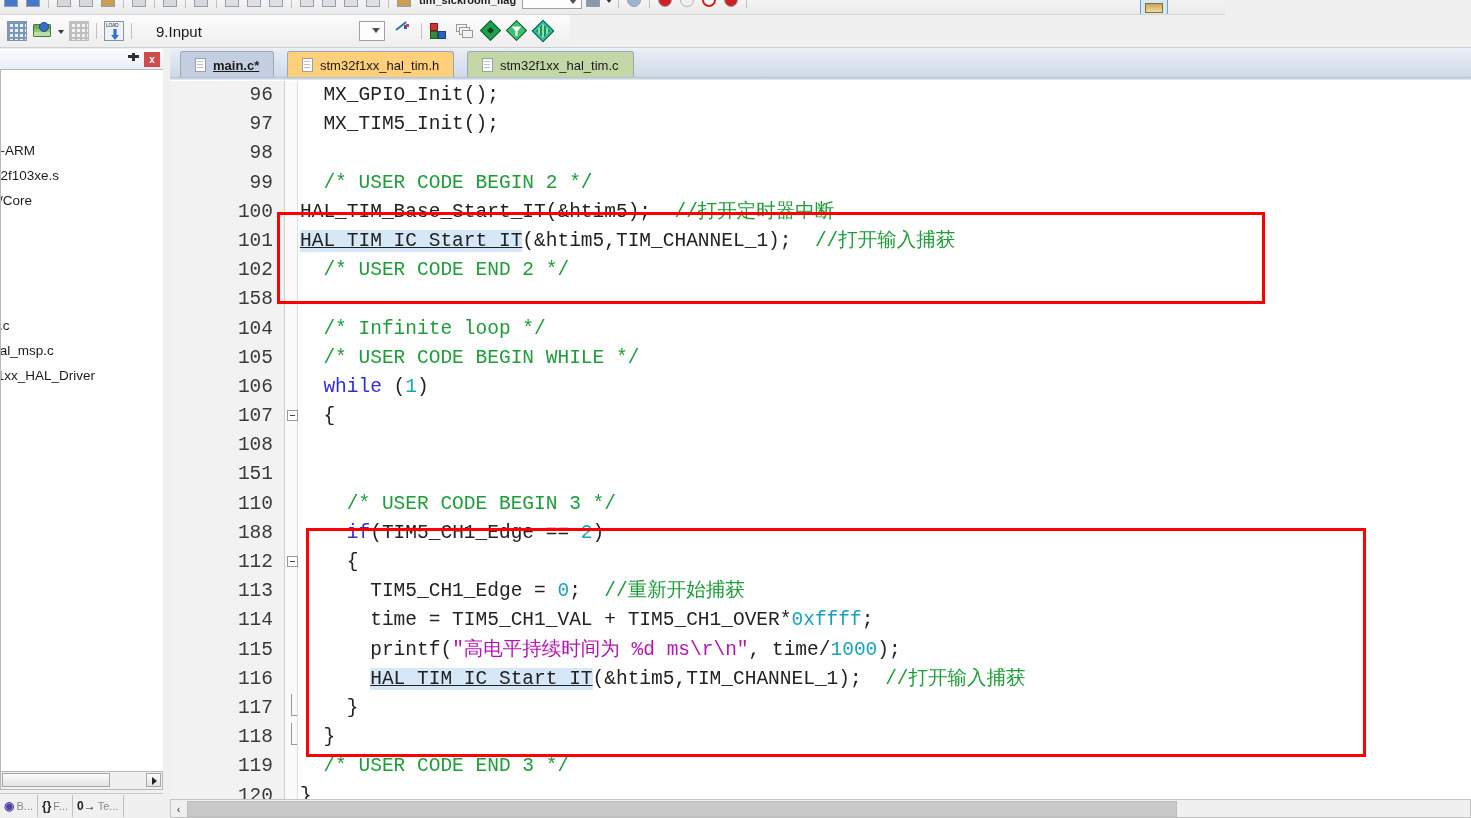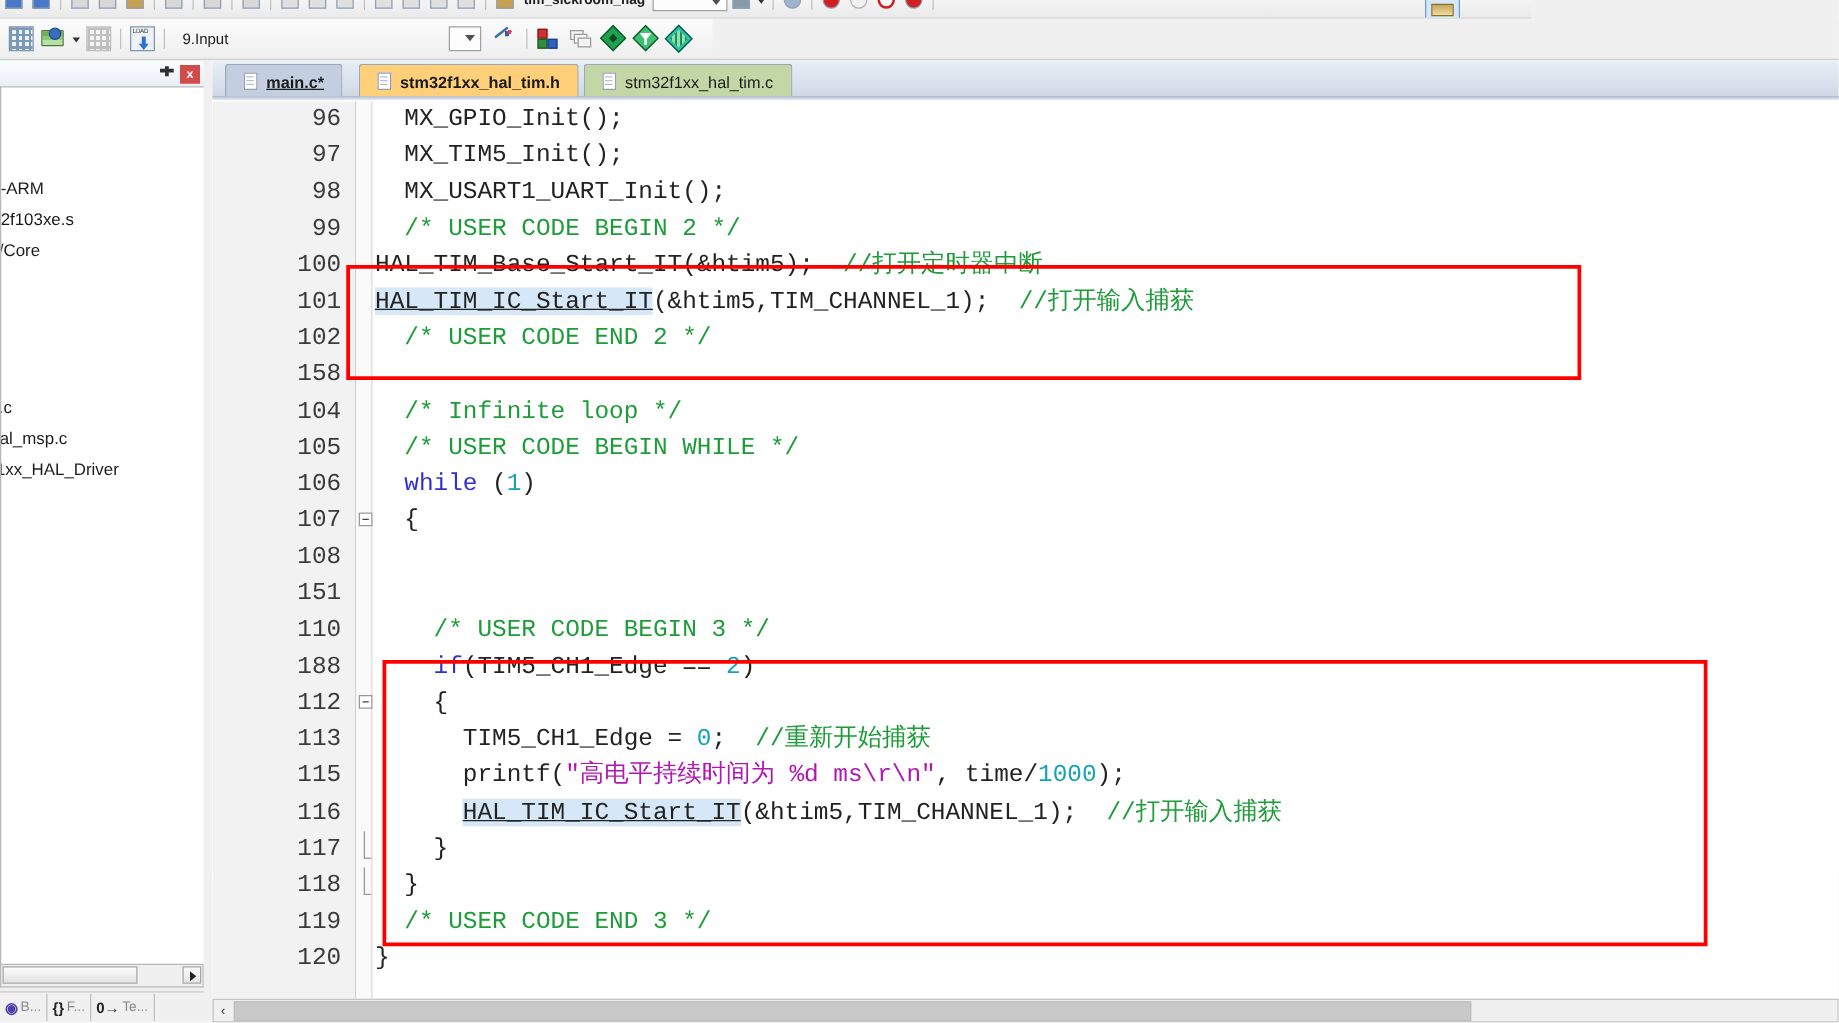--- a/index.html
+++ b/index.html
@@ -55,21 +55,21 @@
     background: linear-gradient(to bottom, #fcfcfc 0%, #eeeeee 100%);
     border-bottom: 1px solid #cfcfcf;
     display: flex; align-items: center; padding-left: 4px;
   }
   .toolbar-row2-bg {
     position:absolute; left:570px; top:15px; width:901px; height:33px;
     background:#f0f0f0; border-bottom:1px solid #cfcfcf;
   }
   .tb2-icon { width: 22px; height: 22px; margin: 0 2px; position: relative; flex: 0 0 auto; }
   .tb2-label {
-    font-size: 12px; color: #1a1a1a; margin-left: 10px; margin-right: 8px;
+    font-size: 15px; color: #1a1a1a; margin-left: 20px; margin-right: 8px;
     white-space: nowrap; flex: 0 0 auto;
   }
   .dd-arrow {
     width: 9px; height: 18px; position: relative; flex: 0 0 auto; margin-left: 1px;
   }
   .dd-arrow::after {
     content:""; position:absolute; left:1px; top:8px;
     border-left:3px solid transparent; border-right:3px solid transparent;
     border-top:4px solid #333;
   }
@@ -245,21 +245,21 @@
     width:11px;height:14px;margin-right:7px;flex:0 0 auto;
     background:#fdfdfd;border:1px solid #98a0ad;position:relative;
   }
   .tab .pg::after{
     content:""; position:absolute; left:1px; top:2px; right:2px; height:1px;
     box-shadow: 0 0 0 0 #b9c0c9, 0 3px 0 0 #b9c0c9, 0 6px 0 0 #b9c0c9;
     background:#b9c0c9;
   }
   .tab.active { background:#c3cfe0; font-weight:bold; }
   .tab.active span.lbl { text-decoration:underline; }
-  .tab.t-h { background:#ffcf7a;font-weight:bold; }
+  .tab.t-h { background:#ffcf7a; }
   .tab.t-c { background:#c3d6a5; }
 
   .code-area {
     position:absolute; left:0; top:32px; width:1301px; height:718px;
     background:#ffffff; overflow:hidden;
   }
   .gutter {
     position:absolute; left:0; top:0; width:115px; height:718px;
     background:#f2f2f2; border-right:1px solid #d0d0d0;
   }
@@ -529,36 +529,37 @@
           <span class="lbl">stm32f1xx_hal_tim.c</span>
         </div>
       </div>
 
     <div class="code-area">
       <div class="gutter"></div>
       <div class="foldcol"></div>
       <div class="codelines" id="codelines">
           <div class="cl"><span class="ln">96</span><span class="ctext"><span class="k-txt">  MX_GPIO_Init();</span></span></div>
           <div class="cl"><span class="ln">97</span><span class="ctext"><span class="k-txt">  MX_TIM5_Init();</span></span></div>
-          <div class="cl"><span class="ln">98</span><span class="ctext"><span class="k-txt">  MX_USART1_UART_Init();</span></span></div>
+          <div class="cl"><span class="ln">98</span></div>
           <div class="cl"><span class="ln">99</span><span class="ctext"><span class="k-cmt">  /* USER CODE BEGIN 2 */</span></span></div>
           <div class="cl"><span class="ln">100</span><span class="ctext"><span class="k-txt">HAL_TIM_Base_Start_IT(&amp;htim5);  </span><span class="k-zh">//打开定时器中断</span></span></div>
           <div class="cl"><span class="ln">101</span><span class="ctext"><span class="k-txt sel">HAL_TIM_IC_Start_IT</span><span class="k-txt">(&amp;htim5,TIM_CHANNEL_1);  </span><span class="k-zh">//打开输入捕获</span></span></div>
           <div class="cl"><span class="ln">102</span><span class="ctext"><span class="k-cmt">  /* USER CODE END 2 */</span></span></div>
           <div class="cl"><span class="ln">158</span><span class="ctext"><span class="k-txt"></span></span></div>
           <div class="cl"><span class="ln">104</span><span class="ctext"><span class="k-cmt">  /* Infinite loop */</span></span></div>
           <div class="cl"><span class="ln">105</span><span class="ctext"><span class="k-cmt">  /* USER CODE BEGIN WHILE */</span></span></div>
           <div class="cl"><span class="ln">106</span><span class="ctext"><span class="k-txt">  </span><span class="k-kw">while</span><span class="k-txt"> (</span><span class="k-num">1</span><span class="k-txt">)</span></span></div>
           <div class="cl"><span class="ln">107</span><span class="fold"></span><span class="ctext"><span class="k-txt">  {</span></span></div>
           <div class="cl"><span class="ln">108</span></div>
           <div class="cl"><span class="ln">151</span><span class="ctext"><span class="k-txt"></span></span></div>
           <div class="cl"><span class="ln">110</span><span class="ctext"><span class="k-cmt">    /* USER CODE BEGIN 3 */</span></span></div>
           <div class="cl"><span class="ln">188</span><span class="ctext"><span class="k-txt">    </span><span class="k-kw">if</span><span class="k-txt">(TIM5_CH1_Edge == </span><span class="k-num">2</span><span class="k-txt">)</span></span></div>
           <div class="cl"><span class="ln">112</span><span class="fold"></span><span class="ctext"><span class="k-txt">    {</span></span></div>
           <div class="cl"><span class="ln">113</span><span class="ctext"><span class="k-txt">      TIM5_CH1_Edge = </span><span class="k-num">0</span><span class="k-txt">;  </span><span class="k-zh">//重新开始捕获</span></span></div>
+          <div class="cl"><span class="ln">114</span><span class="ctext"><span class="k-txt">      time = TIM5_CH1_VAL + TIM5_CH1_OVER*</span><span class="k-num">0xffff</span><span class="k-txt">;</span></span></div>
           <div class="cl"><span class="ln">115</span><span class="ctext"><span class="k-txt">      printf(</span><span class="k-str">"高电平持续时间为 %d ms\r\n"</span><span class="k-txt">, time/</span><span class="k-num">1000</span><span class="k-txt">);</span></span></div>
           <div class="cl"><span class="ln">116</span><span class="ctext"><span class="k-txt">      </span><span class="k-txt sel">HAL_TIM_IC_Start_IT</span><span class="k-txt">(&amp;htim5,TIM_CHANNEL_1);  </span><span class="k-zh">//打开输入捕获</span></span></div>
           <div class="cl"><span class="ln">117</span><span class="foldend"></span><span class="ctext"><span class="k-txt">    }</span></span></div>
           <div class="cl"><span class="ln">118</span><span class="foldend"></span><span class="ctext"><span class="k-txt">  }</span></span></div>
           <div class="cl"><span class="ln">119</span><span class="ctext"><span class="k-cmt">  /* USER CODE END 3 */</span></span></div>
           <div class="cl"><span class="ln">120</span><span class="ctext"><span class="k-txt">}</span></span></div>
         </div>
       <div id="annotations">
           <div class="redbox" style="left: 107px; top: 131px; width: 988px; height: 92px; border-color: rgb(255, 0, 0);"></div>
           <div class="redbox" style="left: 136px; top: 447px; width: 1060px; height: 229px; border-color: rgb(255, 0, 0);"></div>

